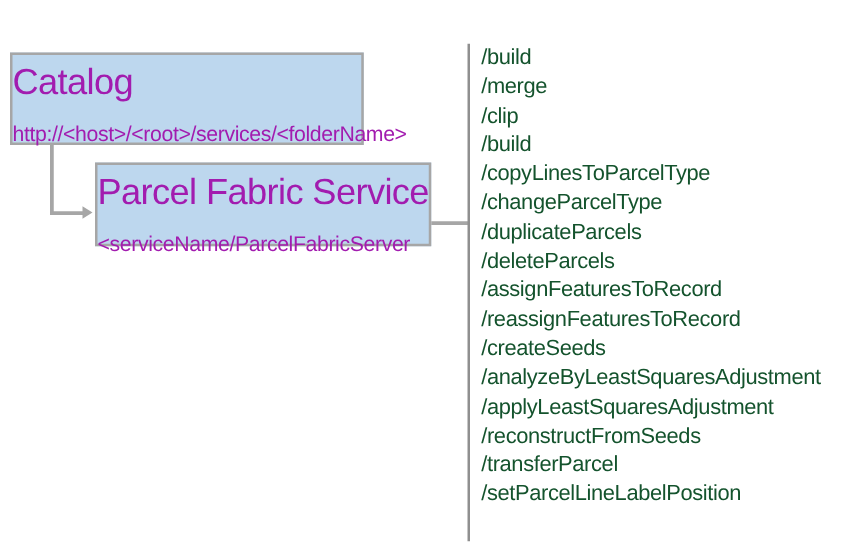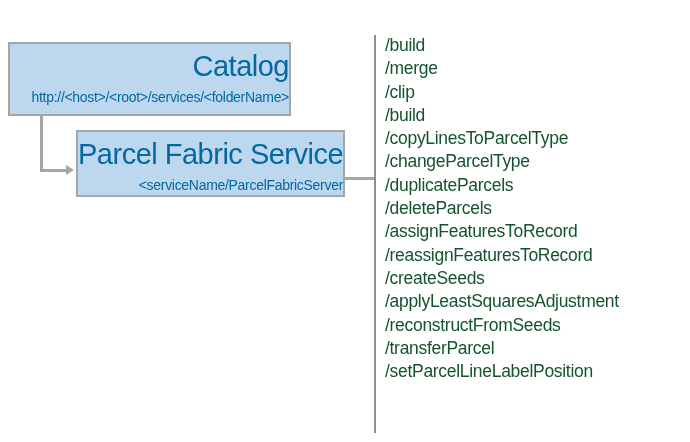--- a/index.html
+++ b/index.html
@@ -13,22 +13,22 @@
     height: 442px;
     background: #ffffff;
     font-family: "Liberation Sans", "DejaVu Sans", sans-serif;
     overflow: hidden;
   }
   .node {
     position: absolute;
     background: #bdd7ee;
     border: 2px solid #a6a6a6;
     box-sizing: border-box;
-    text-align: right;
-    color: #0369a1;
+    text-align: left;
+    color: #a21caf;
   }
   .node-catalog {
     left: 8px;
     top: 42px;
     width: 283px;
     height: 74px;
   }
   .node-service {
     left: 76px;
     top: 130px;
@@ -36,23 +36,23 @@
     height: 67px;
   }
   .node-title {
     font-size: 29px;
     line-height: 32px;
     padding-top: 6px;
     white-space: nowrap;
     letter-spacing: -0.5px;
   }
   .node-subtitle {
-    font-size: 14px;
+    font-size: 17px;
     line-height: 15px;
-    margin-top: 8px;
+    margin-top: 18px;
     white-space: nowrap;
     letter-spacing: -0.3px;
   }
   .conn {
     position: absolute;
     background: #a6a6a6;
   }
   .conn-cat-v {
     left: 40px;
     top: 116px;
@@ -131,19 +131,20 @@
       <li>/merge</li>
       <li>/clip</li>
       <li>/build</li>
       <li>/copyLinesToParcelType</li>
       <li>/changeParcelType</li>
       <li>/duplicateParcels</li>
       <li>/deleteParcels</li>
       <li>/assignFeaturesToRecord</li>
       <li>/reassignFeaturesToRecord</li>
       <li>/createSeeds</li>
+      <li>/analyzeByLeastSquaresAdjustment</li>
       <li>/applyLeastSquaresAdjustment</li>
       <li>/reconstructFromSeeds</li>
       <li>/transferParcel</li>
       <li>/setParcelLineLabelPosition</li>
     </ul>
 
 </div>
 
 </body></html>

